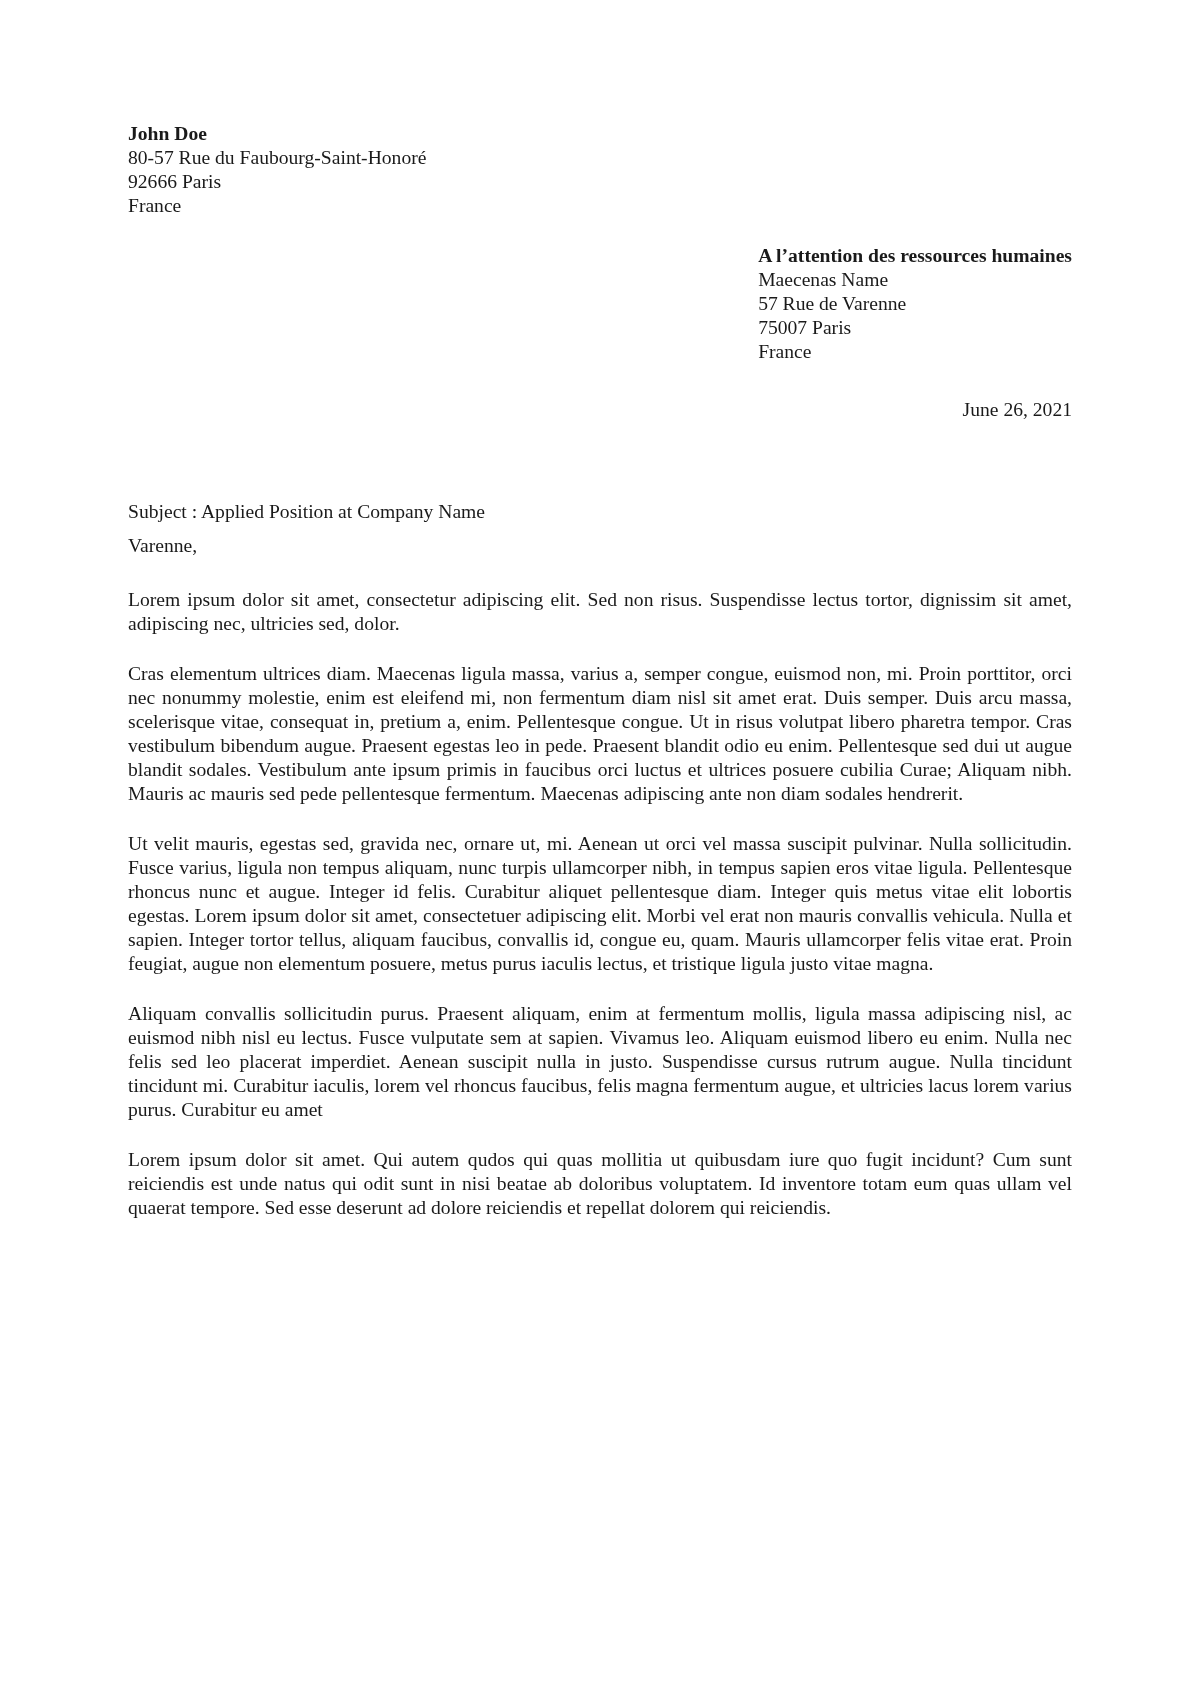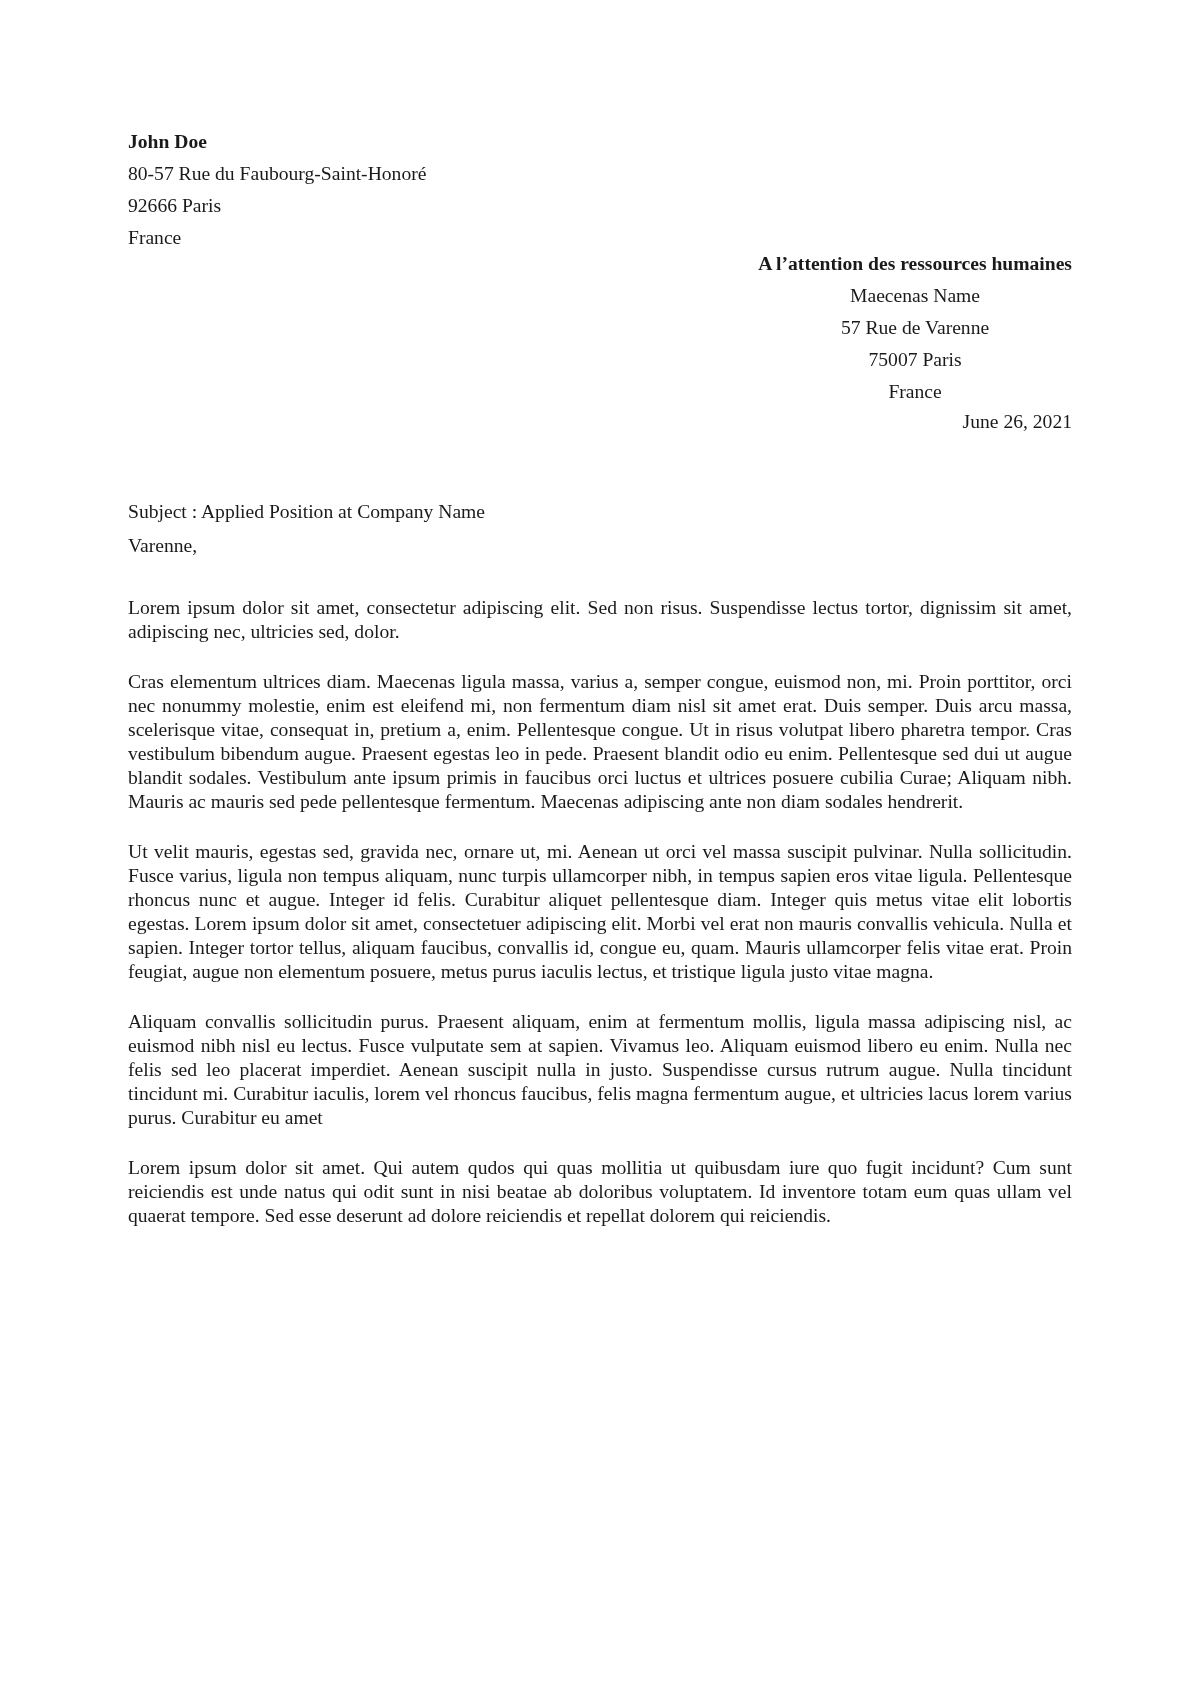--- a/index.html
+++ b/index.html
@@ -8,28 +8,28 @@
       font-family: "DejaVu Serif", "Liberation Serif", serif;
       color: #1a1a1a;
     }
     .page {
       position: absolute; left: 128px; top: 122px; width: 944px;
       font-family: "Liberation Serif", "DejaVu Serif", serif;
       font-size: 19.6px; line-height: 24px;
     }
     .sender { position: absolute; left: 0; top: 0; }
     .sender .name { font-weight: bold; }
-    .recipient { position: absolute; right: 0; top: 122px; text-align: center; }
+    .recipient { position: absolute; right: 0; top: 122px; text-align: left; }
     .recipient .attn { font-weight: bold; }
-    .date { position: absolute; right: 0; top: 288px; }
+    .date { position: absolute; right: 0; top: 276px; }
     .subject { position: absolute; left: 0; top: 378px; }
     .greeting { position: absolute; left: 0; top: 412px; }
     .body { position: absolute; left: 0; top: 462px; width: 944px; }
-    .body p { margin: 12px 0 26px 0; text-align: justify; hyphens: none; }
-    .line { display: block; margin-top: 8px; }
+    .body p { margin: 4px 0 26px 0; text-align: justify; hyphens: none; }
+    .line { display: block; }
   </style>
 </head>
 <body>
 
 <div class="page">
   <div class="sender">
     <span class="line name">John Doe</span>
     <span class="line">80-57 Rue du Faubourg-Saint-Honoré</span>
     <span class="line">92666 Paris</span>
     <span class="line">France</span>

